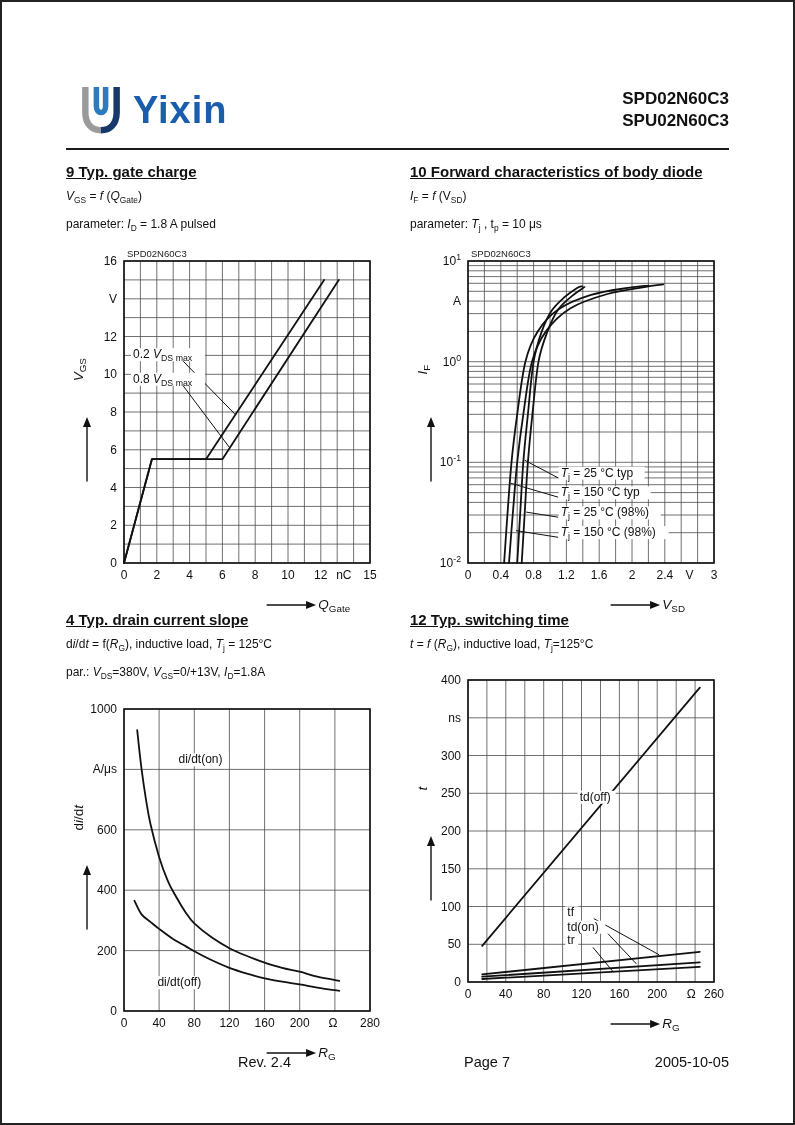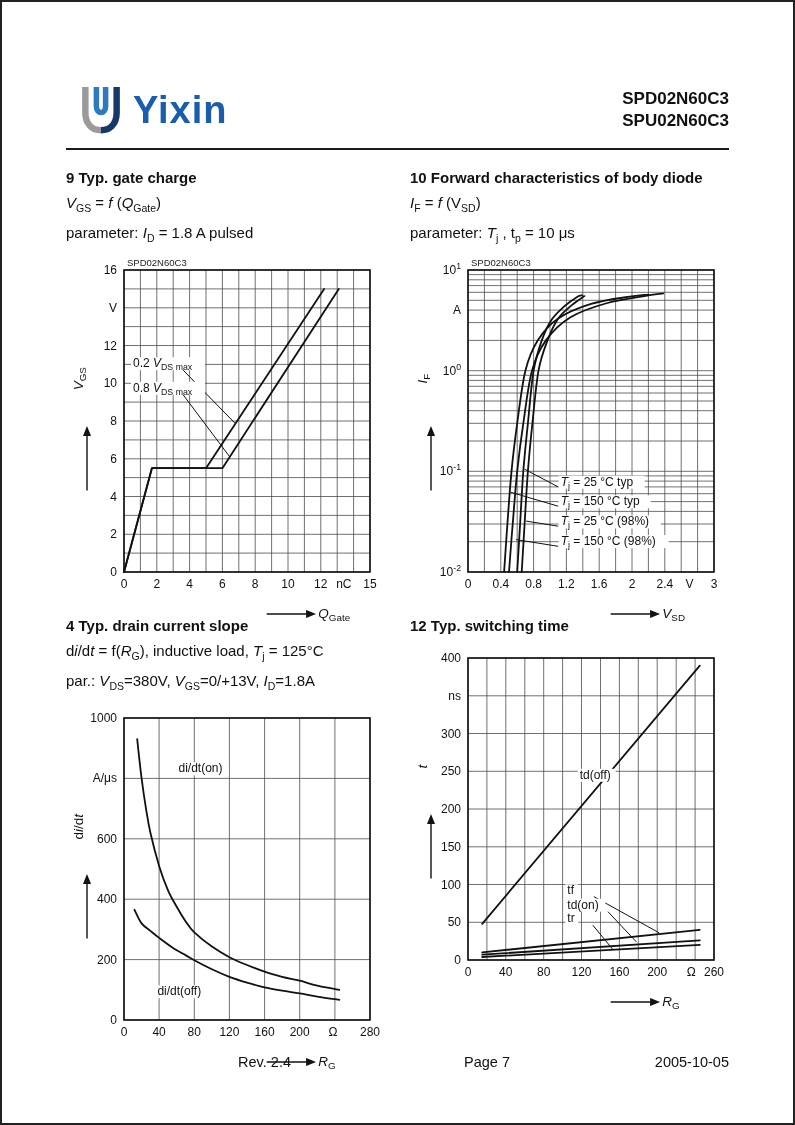--- a/index.html
+++ b/index.html
@@ -13,22 +13,22 @@
   .logo-text{font-size:38px; font-weight:bold; letter-spacing:1px;}
   .partnos{position:absolute; right:64px; top:86px; text-align:right;
     font-weight:bold; font-size:17px; line-height:22px;}
   .rule{position:absolute; left:64px; right:64px; top:146px; height:2px; background:#1a1a1a;}
   
   .quad{position:absolute; width:348px;}
   #sec9 {left:64px;  top:158px;}
   #sec10{left:408px; top:158px;}
   #sec11{left:64px;  top:606px;}
   #sec12{left:408px; top:606px;}
-  .quad h3{margin:9px 0 8px 0; font-size:15px;}
-  .quad p{margin:0 0 7px 0; font-size:15px; line-height:17px;}
+  .quad h3{margin:3px 0 8px 0; font-size:15px;text-decoration:underline;}
+  .quad p{margin:0 0 7px 0; font-size:12px; line-height:17px;}
   .quad sub{font-size:70%;}
   .chart{display:block; margin-top:2px;}
   
   .chart .grid line{stroke:#4d4d4d; stroke-width:0.8;}
   .chart .frame{fill:none; stroke:#111; stroke-width:1.6;}
   .chart .curve{fill:none; stroke:#111; stroke-width:1.8; stroke-linejoin:round; stroke-linecap:round;}
   .chart .callout{stroke:#111; stroke-width:1;}
   .chart text{fill:#111; font-family:"Liberation Sans",sans-serif;}
   .chart .tick{font-size:12px;}
   .chart .ann{font-size:12px;}
@@ -277,20 +277,21 @@
         <line x1="21" y1="236.46" x2="21" y2="182.10000000000002" class="axline"></line>
         <path d="M21,172.10000000000002 L17,182.10000000000002 L25,182.10000000000002 Z" fill="#111"></path>
         <line x1="200.67999999999998" y1="360" x2="240.04" y2="360" class="axline"></line>
         <path d="M250.04,360 L240.04,356 L240.04,364 Z" fill="#111"></path>
         <text x="252.34" y="364" class="axis"><tspan font-style="italic">R</tspan><tspan font-size="73%" dy="3">G</tspan></text>
       </svg>
   </section>
 
   <section class="quad" id="sec12">
     <h3>12 Typ. switching time</h3>
+    <p><i>t</i> = <i>f</i> (<i>R</i><sub>G</sub>), inductive load, <i>T</i><sub>j</sub>=125°C</p>
     <svg class="chart" width="340" height="372" viewBox="0 0 340 372">
         <g class="grid">
           <line x1="58.0" y1="16" x2="58.0" y2="318"></line>
           <line x1="76.9" y1="16" x2="76.9" y2="318"></line>
           <line x1="95.8" y1="16" x2="95.8" y2="318"></line>
           <line x1="114.8" y1="16" x2="114.8" y2="318"></line>
           <line x1="133.7" y1="16" x2="133.7" y2="318"></line>
           <line x1="152.6" y1="16" x2="152.6" y2="318"></line>
           <line x1="171.5" y1="16" x2="171.5" y2="318"></line>
           <line x1="190.5" y1="16" x2="190.5" y2="318"></line>

